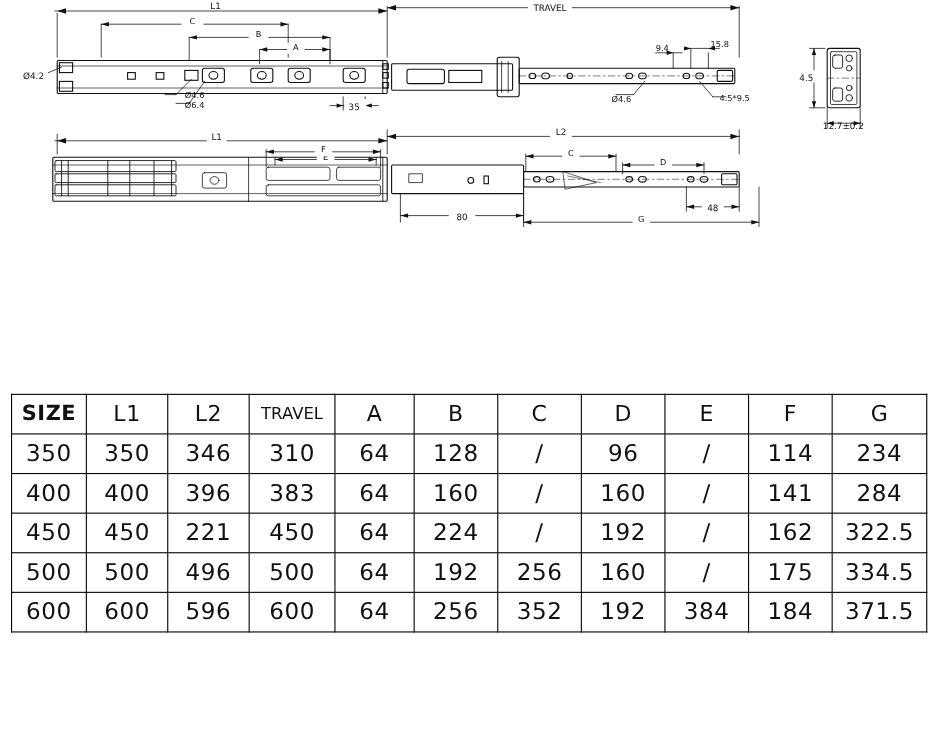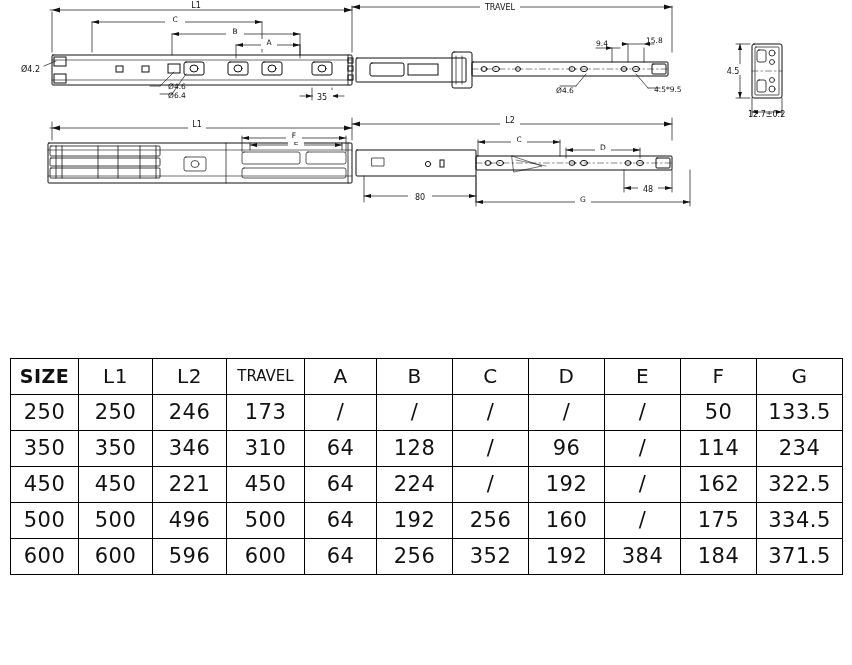--- a/index.html
+++ b/index.html
@@ -436,44 +436,44 @@
         <th>B</th>
         <th>C</th>
         <th>D</th>
         <th>E</th>
         <th>F</th>
         <th>G</th>
       </tr>
     </thead>
     <tbody>
       <tr>
-        <td>250</td>
-        <td>250</td>
-        <td>246</td>
-        <td>173</td>
-        <td>/</td>
-        <td>/</td>
-        <td>/</td>
-        <td>/</td>
-        <td>/</td>
-        <td>50</td>
-        <td>133.5</td>
-      </tr>
-      <tr>
         <td>350</td>
         <td>350</td>
         <td>346</td>
         <td>310</td>
         <td>64</td>
         <td>128</td>
         <td>/</td>
         <td>96</td>
         <td>/</td>
         <td>114</td>
         <td>234</td>
+      </tr>
+      <tr>
+        <td>400</td>
+        <td>400</td>
+        <td>396</td>
+        <td>383</td>
+        <td>64</td>
+        <td>160</td>
+        <td>/</td>
+        <td>160</td>
+        <td>/</td>
+        <td>141</td>
+        <td>284</td>
       </tr>
       <tr>
         <td>450</td>
         <td>450</td>
         <td>221</td>
         <td>450</td>
         <td>64</td>
         <td>224</td>
         <td>/</td>
         <td>192</td>

